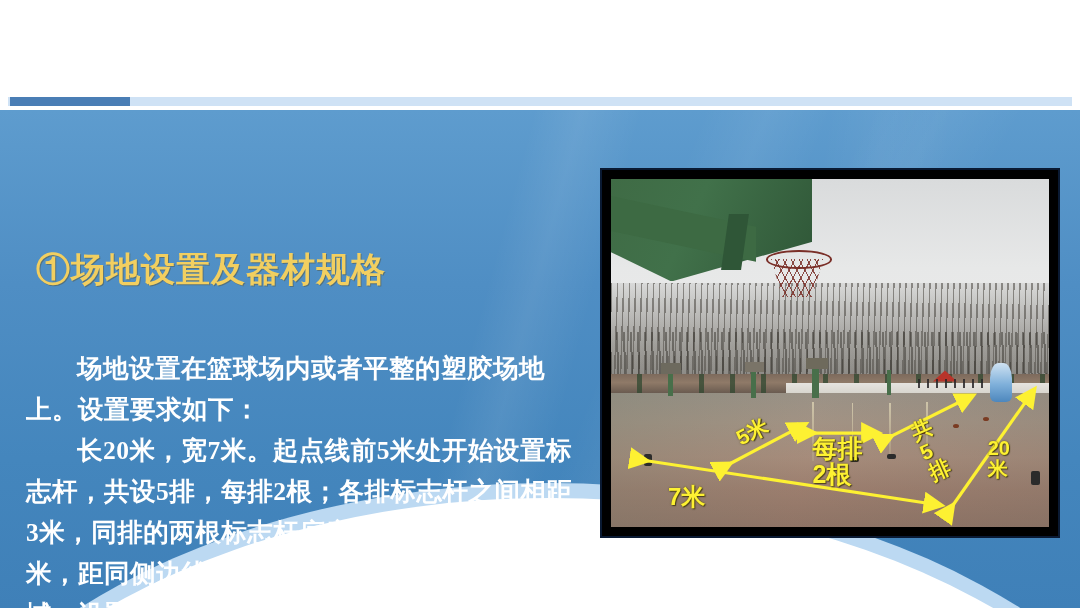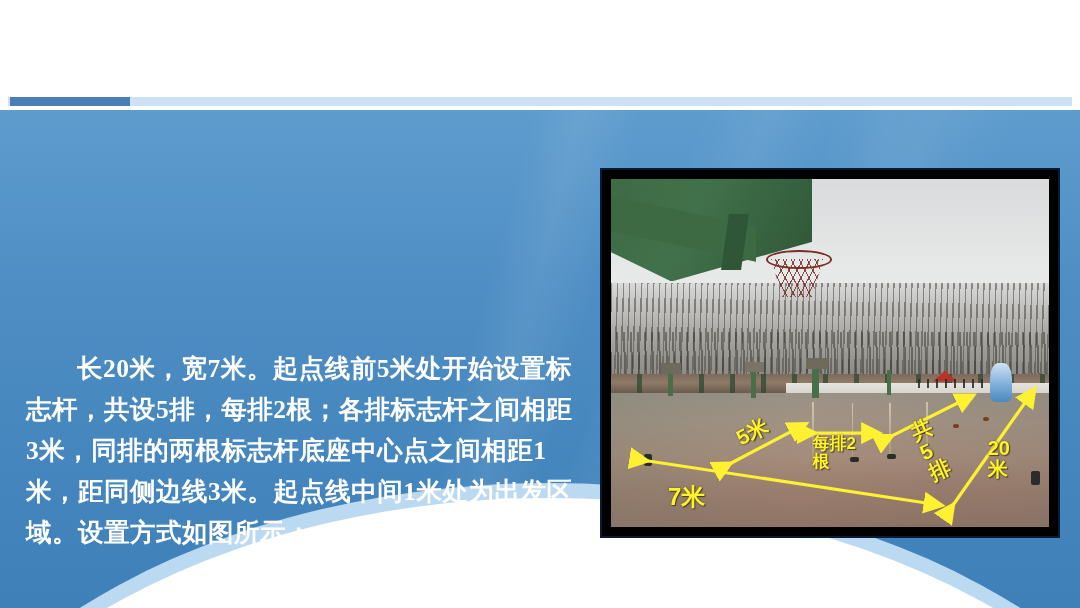--- a/index.html
+++ b/index.html
@@ -296,41 +296,43 @@
   .anno-label {
     position: absolute;
     color: #fdf132;
     font-family: "Liberation Sans", "DejaVu Sans", sans-serif;
     font-weight: 700;
     text-shadow: 0 0 2px rgba(90,80,0,0.9), 1px 1px 1px rgba(40,35,0,0.7);
     white-space: nowrap;
     line-height: 1.05;
   }
   .lbl-5m    { left: 28.5%; top: 69.5%; font-size: 21px; transform: rotate(-27deg); }
-  .lbl-row2  { left: 46%;   top: 73.5%; font-size: 17px; width: 52px; white-space: normal; }
+  .lbl-row2  { left: 46%;   top: 73.5%; font-size: 25px; width: 52px; white-space: normal; }
   .lbl-rows5 { left: 70.5%; top: 68%;   font-size: 21px; width: 26px; white-space: normal; transform: rotate(-24deg); }
   .lbl-20m   { left: 86%;   top: 74.5%; font-size: 20px; width: 28px; white-space: normal; }
   .lbl-7m    { left: 13%;   top: 87.5%; font-size: 24px; }
 </style>
 </head>
 <body>
 
 <div class="slide">
 
 
   <div class="divider-wrap">
     <div class="divider-light"></div>
     <div class="divider-dark"></div>
   </div>
 
   <div class="panel">
     <div class="rays"></div>
 
+    <div class="heading">①场地设置及器材规格</div>
 
     <div class="body-text">
+      <p>场地设置在篮球场内或者平整的塑胶场地上。设置要求如下：</p>
       <p>长20米，宽7米。起点线前5米处开始设置标志杆，共设5排，每排2根；各排标志杆之间相距3米，同排的两根标志杆底座中心点之间相距1米，距同侧边线3米。起点线中间1米处为出发区域。设置方式如图所示：</p>
     </div>
 
     <div class="swoosh-light"></div>
     <div class="swoosh-white"></div>
   </div>
 
   <div class="photo-frame">
     <div class="photo-inner">
 

